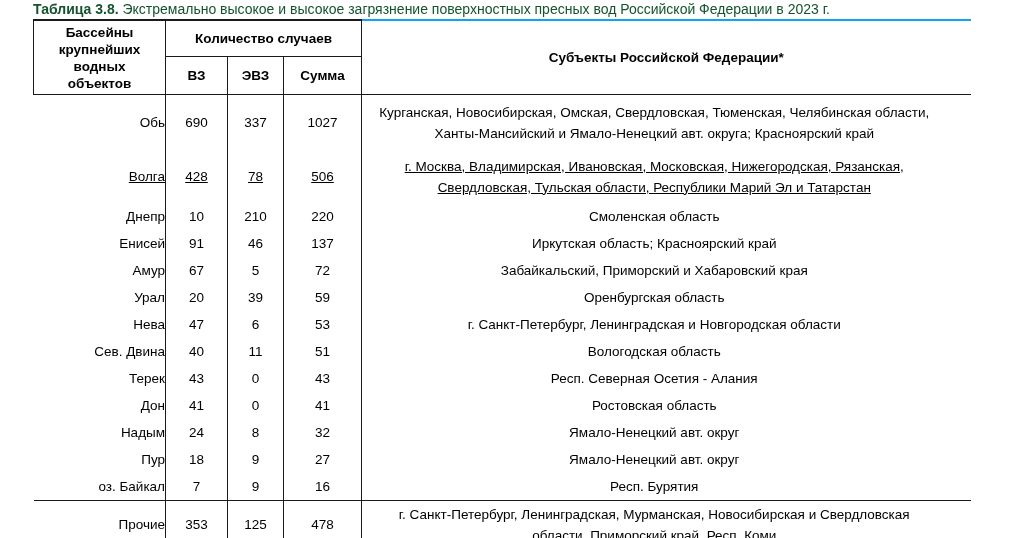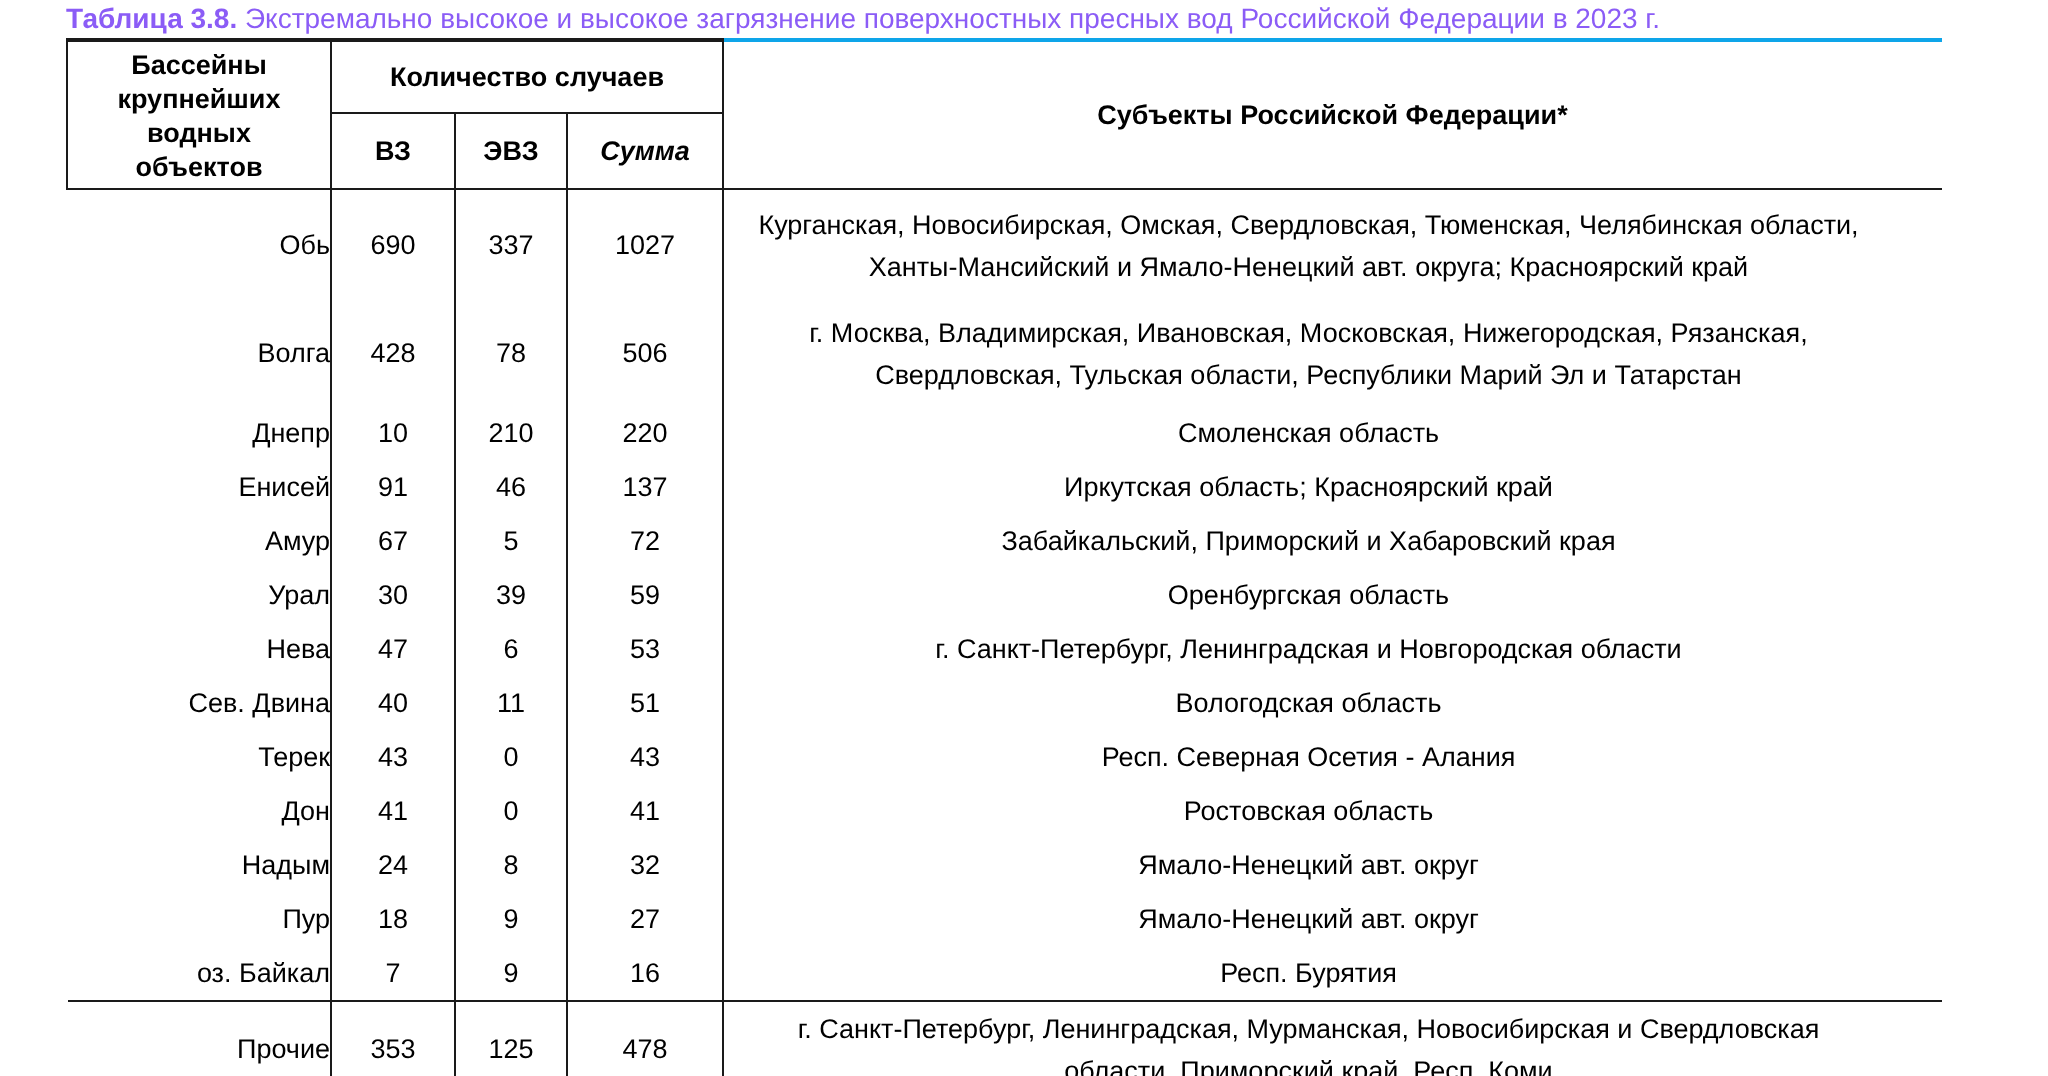--- a/index.html
+++ b/index.html
@@ -5,21 +5,21 @@
   html,body{margin:0;padding:0;background:#ffffff;}
   body{
     width:1024px;height:538px;position:relative;overflow:hidden;
     font-family:"Liberation Sans","DejaVu Sans",sans-serif;
     color:#000;
     -webkit-font-smoothing:antialiased;
   }
   .page{position:absolute;inset:0;background:#fff;}
   .doc-title{
     position:absolute;left:33px;top:1px;font-size:14px;line-height:17px;
-    white-space:nowrap;color:#8b5cf6;
+    white-space:nowrap;color:#14532d;
   }
   .doc-title .t-bold{font-weight:bold;}
   table.main{
     position:absolute;left:33px;top:19px;width:937px;
     border-collapse:collapse;table-layout:fixed;
     font-size:13.5px;color:#000;
   }
   col.c-basin{width:132px;}
   col.c-vz{width:62px;}
   col.c-evz{width:56px;}
@@ -36,31 +36,31 @@
   thead .th-cases{
     border-top:2px solid #1a1a1a;border-bottom:1px solid #1a1a1a;
     border-right:1px solid #1a1a1a;height:35px;margin-top:20px;
   }
   thead .th-sub{
     border-top:2px solid #0ea5e9;border-left:1px solid #1a1a1a;
     border-bottom:1.5px solid #1a1a1a;
   }
   thead .th-vz{border-bottom:1.5px solid #1a1a1a;height:37px;}
   thead .th-evz{border-left:1px solid #1a1a1a;border-bottom:1.5px solid #1a1a1a;}
-  thead .th-sum2{border-left:1px solid #1a1a1a;border-right:1px solid #1a1a1a;border-bottom:1.5px solid #1a1a1a;font-style:italic;}
+  thead .th-sum2{border-left:1px solid #1a1a1a;border-right:1px solid #1a1a1a;border-bottom:1.5px solid #1a1a1a;}
 
   tbody td{padding:0;vertical-align:middle;}
   td.basin{text-align:right;padding-left:13px;}
   td.num{text-align:center;border-left:1px solid #1a1a1a;}
   td.subj{
     text-align:center;padding:3px 35px 3px 11px;border-left:1px solid #1a1a1a;
     line-height:21px;
   }
   tr.h-ob{height:56px;}
-  tr.h-volga{height:52px;}
+  tr.h-volga{height:52px;text-decoration:underline;}
   tr.h-1{height:25px;}
   tr.h-baikal{height:27px;}
   tr.h-prochie{height:38px;}
   tr.h-prochie td{border-top:1px solid #1a1a1a;}
 </style>
 </head>
 <body>
 
 <div class="page">
 
@@ -121,21 +121,21 @@
       </tr>
       <tr class="h-1">
         <td class="basin">Амур</td>
         <td class="num">67</td>
         <td class="num">5</td>
         <td class="num">72</td>
         <td class="subj">Забайкальский, Приморский и Хабаровский края</td>
       </tr>
       <tr class="h-1">
         <td class="basin">Урал</td>
-        <td class="num">30</td>
+        <td class="num">20</td>
         <td class="num">39</td>
         <td class="num">59</td>
         <td class="subj">Оренбургская область</td>
       </tr>
       <tr class="h-1">
         <td class="basin">Нева</td>
         <td class="num">47</td>
         <td class="num">6</td>
         <td class="num">53</td>
         <td class="subj">г. Санкт-Петербург, Ленинградская и Новгородская области</td>

